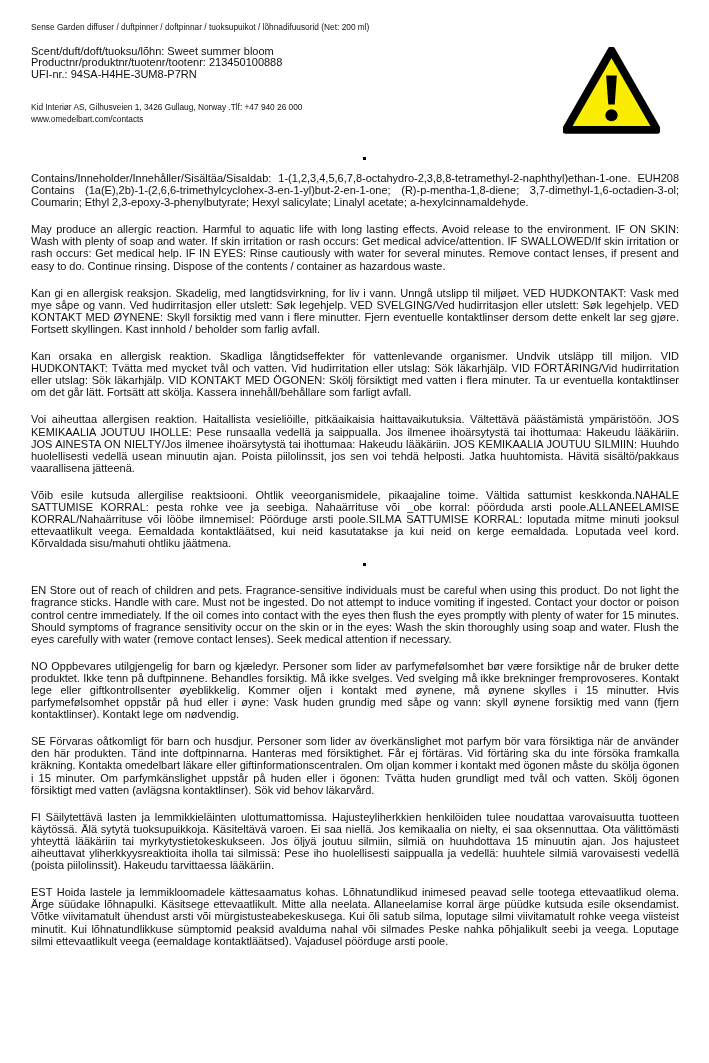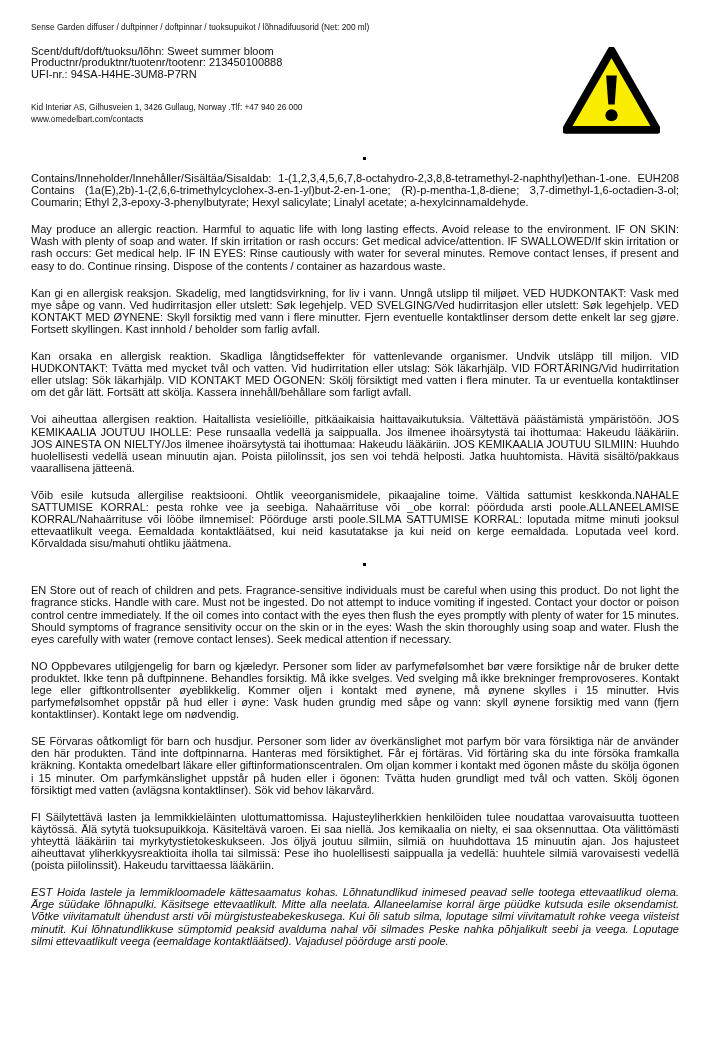--- a/index.html
+++ b/index.html
@@ -84,21 +84,21 @@
     font-size: 11px;
     line-height: 12.1px;
     text-align: left;
     hyphens: manual;
     word-spacing: -0.1px;
   }
   p.para.justified {
     text-align: justify;
     text-justify: inter-word;
   }
-  p.para:last-child { margin-bottom: 17px; font-style: italic; }
+  p.para:last-child { margin-bottom: 17px; }
   .group-gap-2 { height: 4px; }
   .group-gap-3 { height: 15px; }
 </style>
 </head>
 <body>
 
 <div class="page">
 
   <div class="header-area">
 

